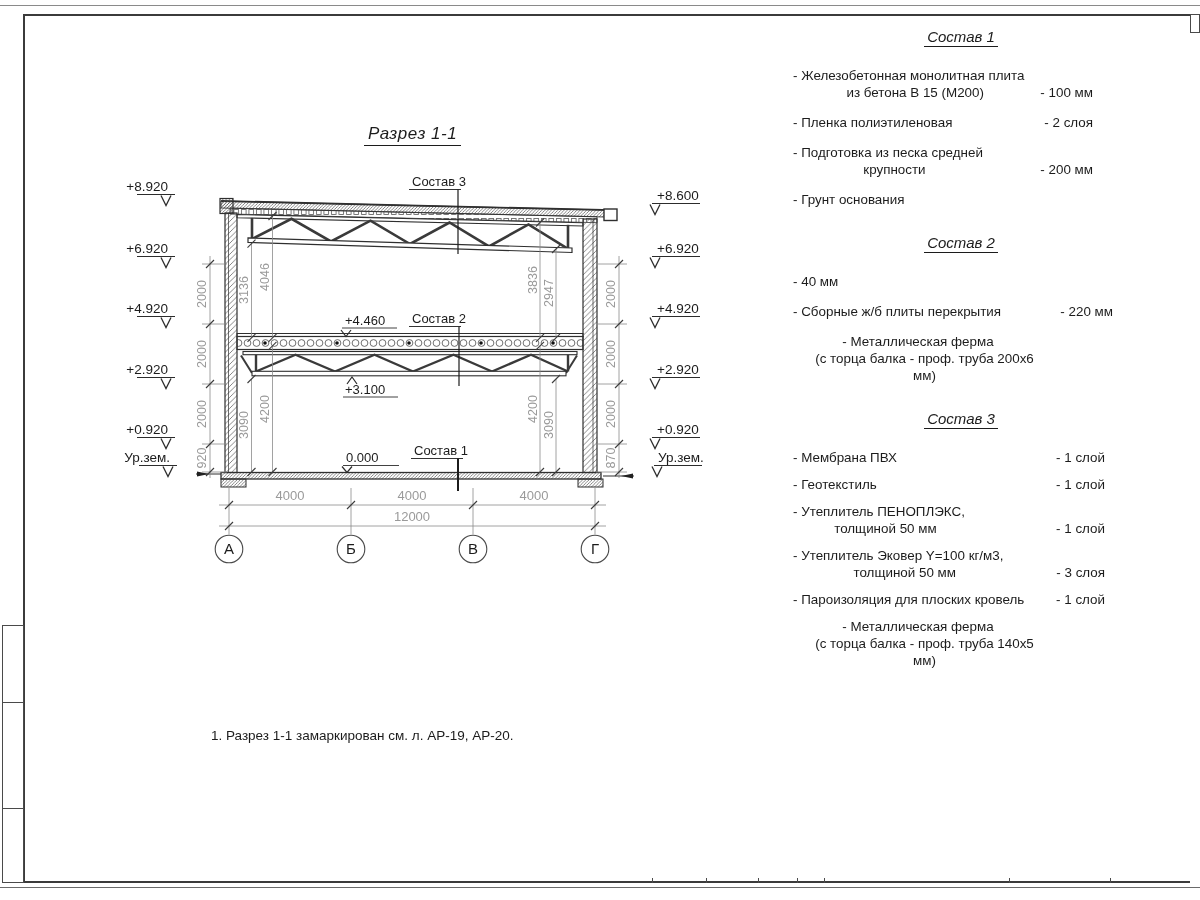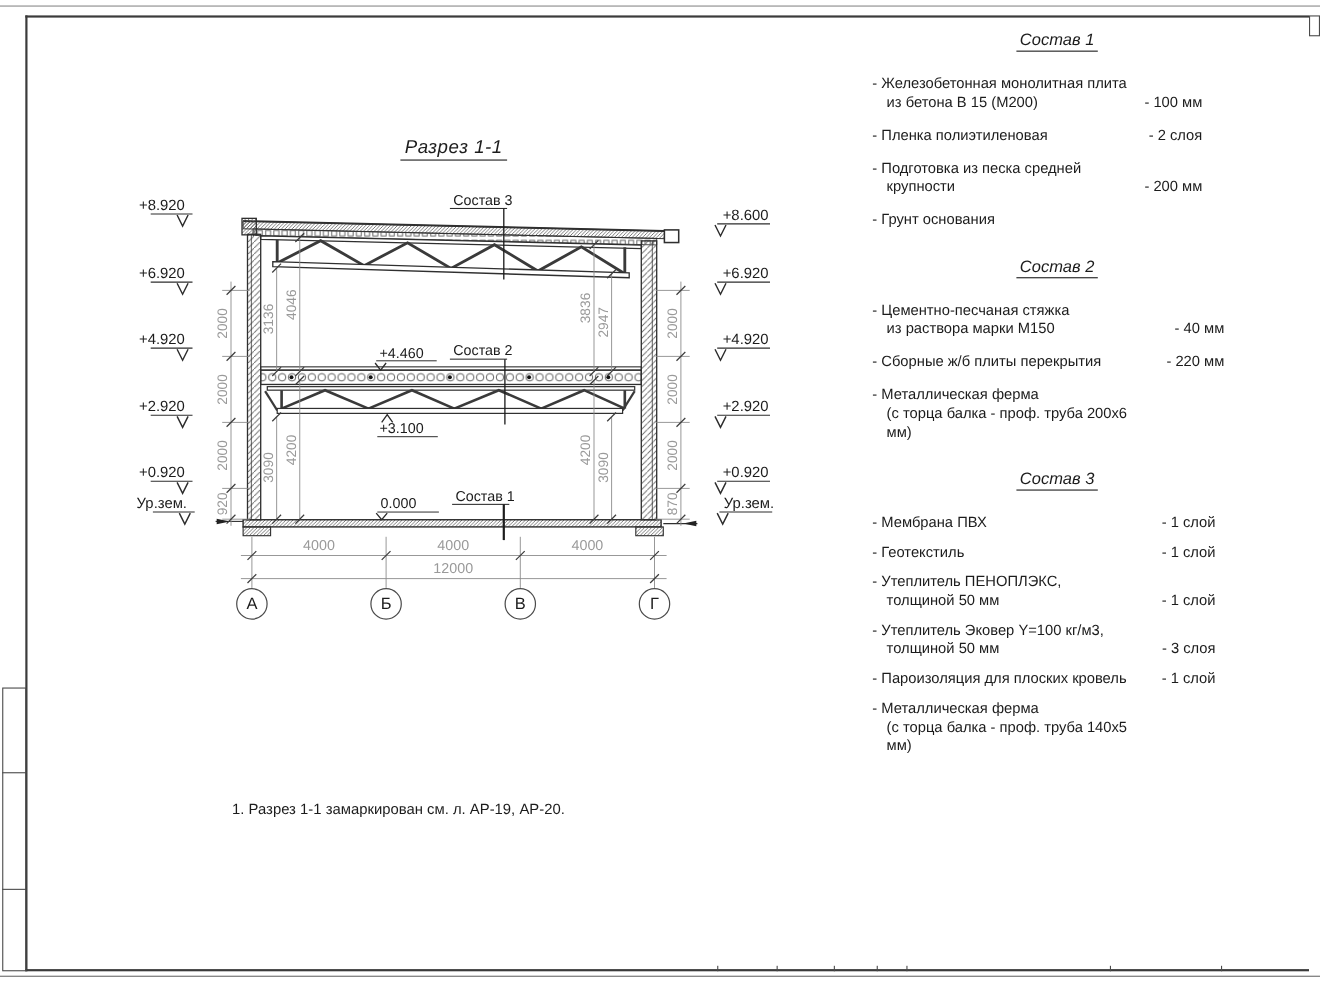--- a/index.html
+++ b/index.html
@@ -20,21 +20,21 @@
              font-size:17px;letter-spacing:.5px;}
   .dwg-title span{border-bottom:1.2px solid #1c1c1c;padding:0 4px 2px 4px;}
   .note{left:211px;top:728px;font-size:13.5px;text-align:center;}
   
   .specs{left:793px;top:28px;width:336px;}
   .sec{margin-bottom:0;}
   .sec-h{text-align:center;font-style:italic;font-size:15px;margin:0 0 4px 0;}
   .sec-h span{border-bottom:1.1px solid #1c1c1c;padding:0 3px 1px 3px;}
   .items{margin-top:22px;}
   .item{display:flex;justify-content:space-between;align-items:flex-end;
-        font-size:13.4px;line-height:17px;margin-bottom:13px;}
+        font-size:13.4px;line-height:17px;margin-bottom:13px;text-align:center;}
   .s3 .item{margin-bottom:10px;}
   .item .txt{max-width:250px;}
   .item .l2{padding-left:13px;}
   .item .val{white-space:nowrap;}
   .s1 .val{margin-right:36px;}
   .s2 .val{margin-right:16px;}
   .s3 .val{margin-right:24px;}
   .sec+.sec{margin-top:26px;}
   svg text{font-family:"Liberation Sans", sans-serif;}
 </style>
@@ -347,24 +347,20 @@
             <div>- Грунт основания</div>
           </div>
       </div>
     </div>
   </div>
 
   <div class="sec s2">
     <div class="sec-h"><span>Состав 2</span></div>
     <div class="items">
       <div class="item">
-        <div class="txt">
-            <div>- Цементно-песчаная стяжка</div>
-            <div class="l2">из раствора марки М150</div>
-          </div>
         <div class="val">- 40 мм</div>
       </div>
       <div class="item">
         <div class="txt">
             <div>- Сборные ж/б плиты перекрытия</div>
           </div>
         <div class="val">- 220 мм</div>
       </div>
       <div class="item">
         <div class="txt">

